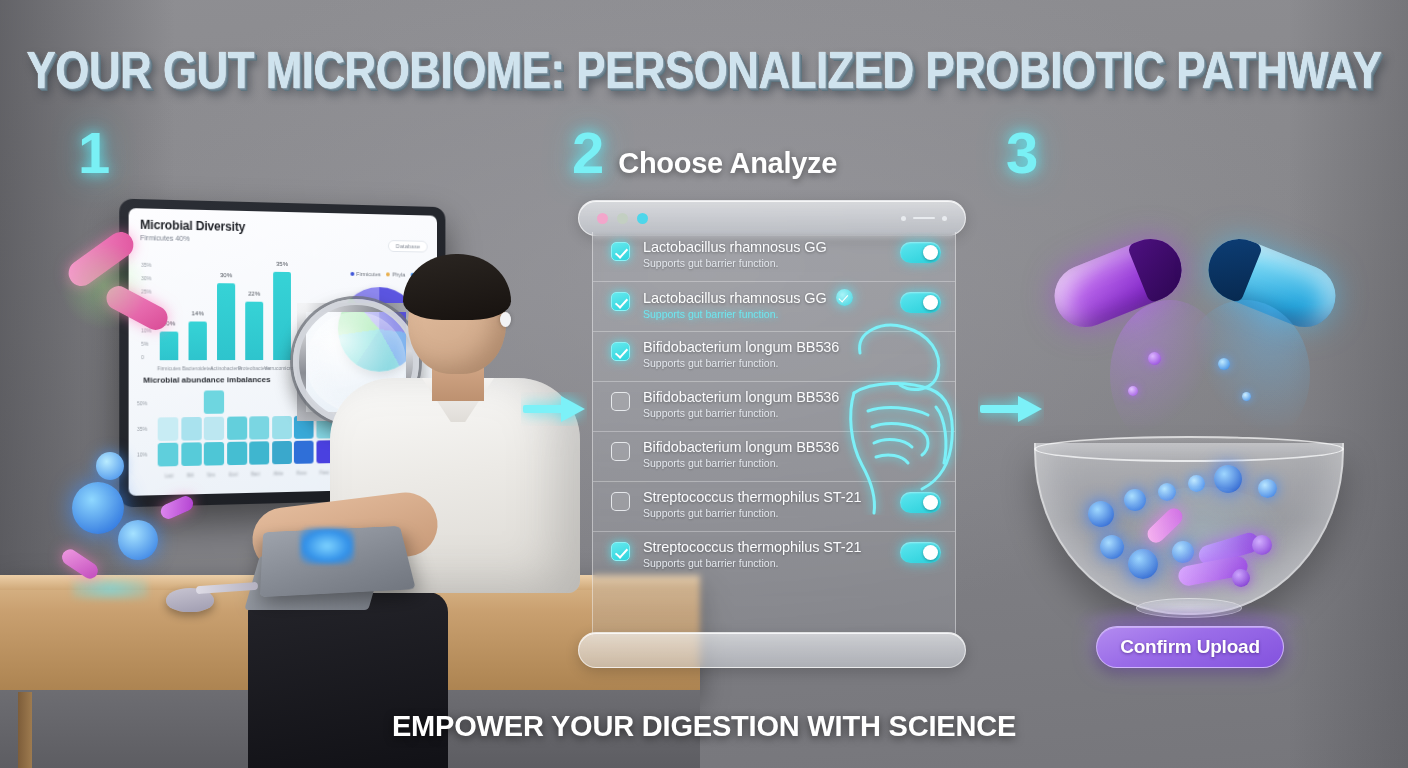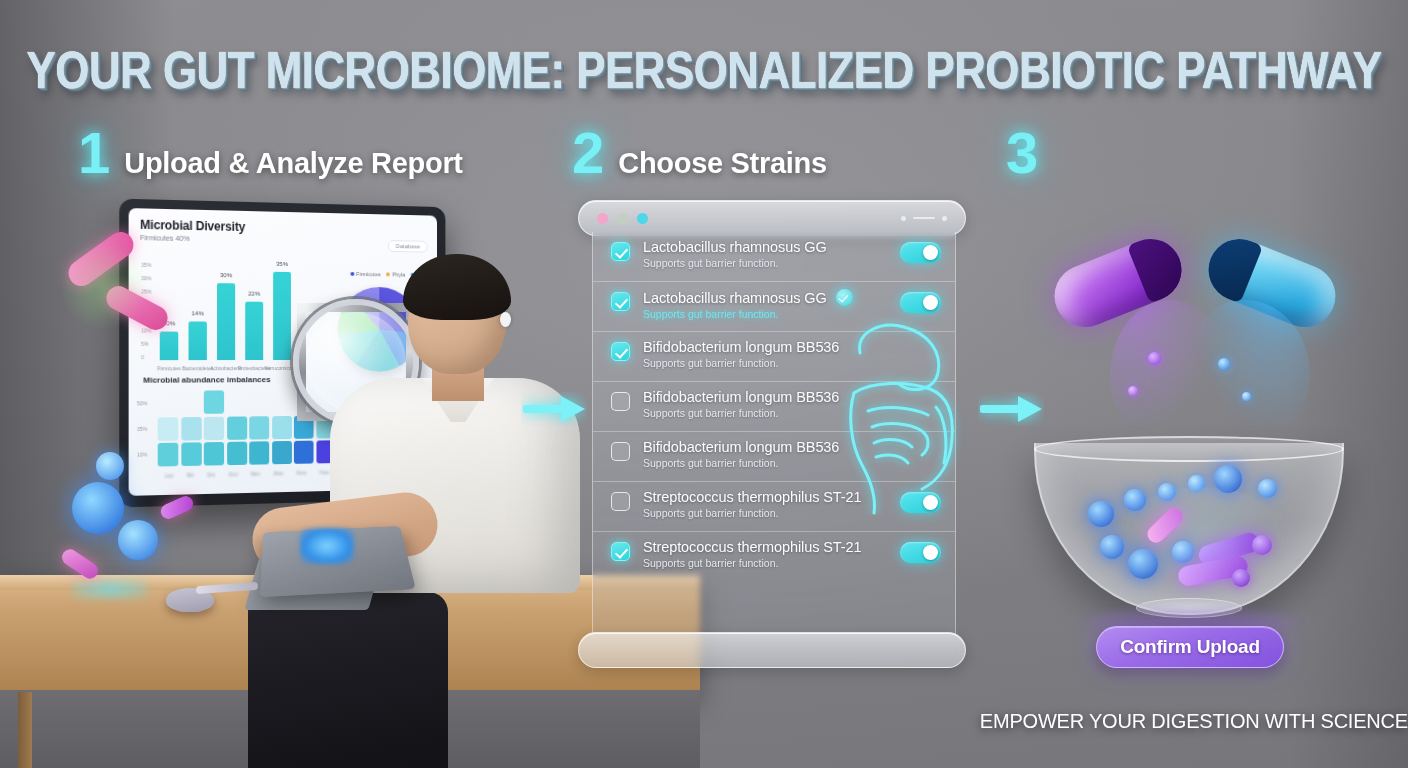--- a/index.html
+++ b/index.html
@@ -462,43 +462,42 @@
     display: flex; align-items: center; justify-content: center;
     letter-spacing: -0.2px;
     box-shadow: 0 0 22px rgba(150,100,235,0.62), 0 5px 14px rgba(0,0,0,0.3), inset 0 1px 0 rgba(255,255,255,0.35);
     cursor: pointer;
     text-shadow: 0 1px 3px rgba(40,10,90,0.5);
   }
 
   
   .footer {
     position: absolute; left: 0; top: 710px; width: 100%;
-    text-align: right;
-    font-size: 20px; font-weight: normal; color: #ffffff;
+    text-align: center;
+    font-size: 29px; font-weight: bold; color: #ffffff;
     letter-spacing: -0.2px;
     text-shadow: 0 2px 8px rgba(0,0,0,0.6);
     text-transform: uppercase;
   }
 </style>
 </head>
 <body>
 
 <div class="stage"></div>
 <div class="wall-shadow"></div>
 <div class="wall-shadow-r"></div>
 
 <div class="title">Your Gut Microbiome: Personalized Probiotic Pathway</div>
 
 <div class="step-head" id="sh1">
   <span class="step-num">1</span>
-  <span class="step-label">Upload &amp; Analyze Report</span>
 </div>
 <div class="step-head" id="sh2">
   <span class="step-num">2</span>
-  <span class="step-label">Choose Strains</span>
+  <span class="step-label">Choose Analyze</span>
 </div>
 <div class="step-head" id="sh3">
   <span class="step-num">3</span>
 </div>
 
 <div class="desk"></div>
 <div class="desk-edge"></div>
 <div class="floor"></div>
 <div class="desk-leg"></div>
 <div class="desk-leg2"></div>

